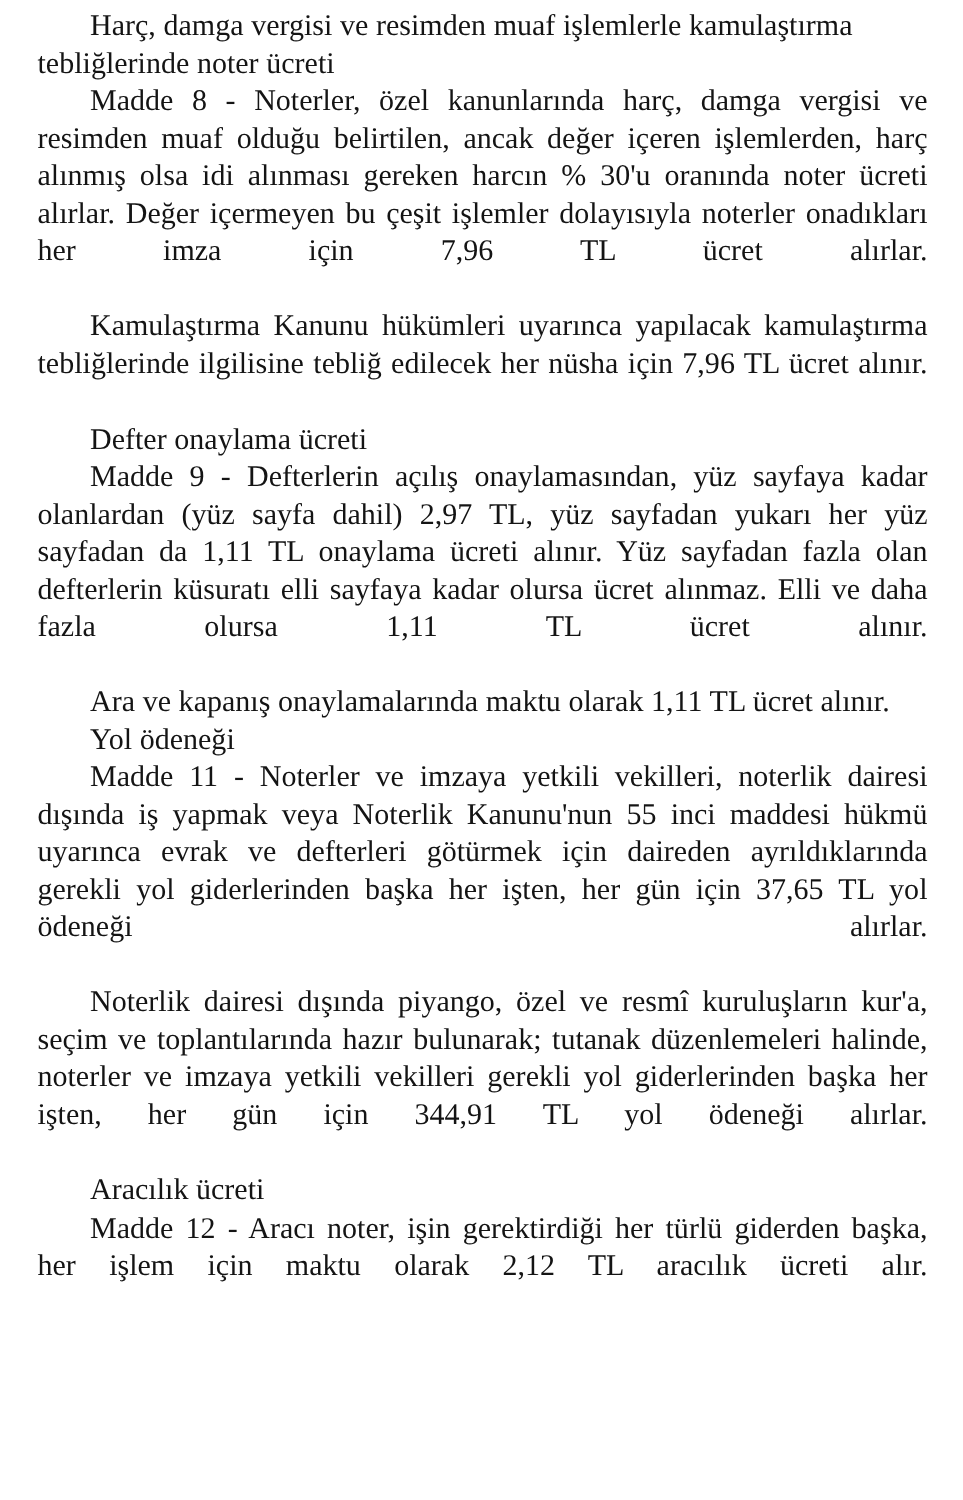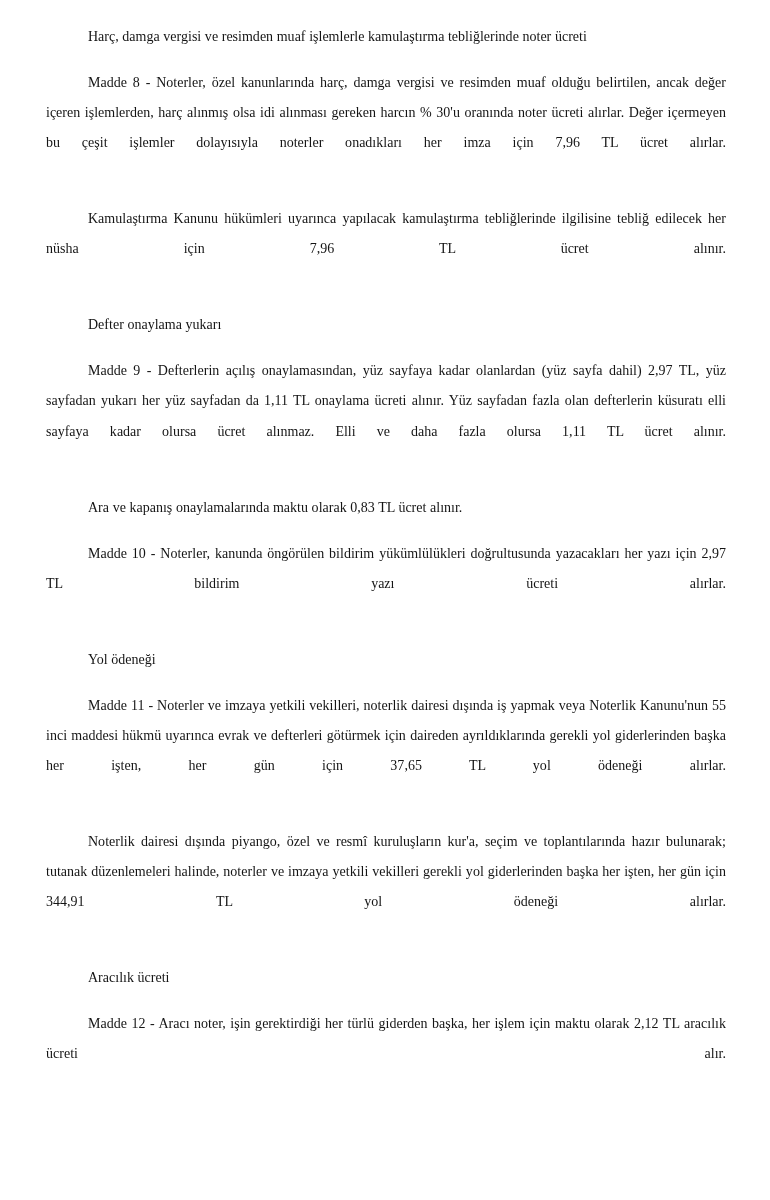--- a/index.html
+++ b/index.html
@@ -20,23 +20,23 @@
     position: relative;
     width: 770px;
     height: 1200px;
     box-sizing: border-box;
     padding: 6px 28px 0 30px;
   }
   .doc-body {
     width: 712px;
   }
   p.para {
-    margin: 16px;
+    margin: 0;
     padding: 0;
-    font-size: 14px;
+    font-size: 24px;
     line-height: 30.05px;
     text-align: justify;
     text-justify: inter-word;
     text-indent: 42px;
     word-spacing: 0.1px;
     letter-spacing: 0.01px;
     hyphens: none;
     -webkit-hyphens: none;
   }
   
@@ -56,29 +56,28 @@
 <div id="page">
   <div class="doc-body">
 
     <p class="para heading">Harç, damga vergisi ve resimden muaf işlemlerle kamulaştırma tebliğlerinde noter ücreti</p>
 
     <p class="para">Madde 8 - Noterler, özel kanunlarında harç, damga vergisi ve resimden muaf olduğu belirtilen, ancak değer içeren işlemlerden, harç alınmış olsa idi alınması gereken harcın % 30'u oranında noter ücreti alırlar. Değer içermeyen bu çeşit işlemler dolayısıyla noterler onadıkları her imza için 7,96 TL ücret alırlar.</p>
 
 
     <p class="para">Kamulaştırma Kanunu hükümleri uyarınca yapılacak kamulaştırma tebliğlerinde ilgilisine tebliğ edilecek her nüsha için 7,96 TL ücret alınır.</p>
 
-    <p class="para heading">Defter onaylama yukarı</p>
+    <p class="para heading">Defter onaylama ücreti</p>
 
     <p class="para">Madde 9 - Defterlerin açılış onaylamasından, yüz sayfaya kadar olanlardan (yüz sayfa dahil) 2,97 TL, yüz sayfadan yukarı her yüz sayfadan da 1,11 TL onaylama ücreti alınır. Yüz sayfadan fazla olan defterlerin küsuratı elli sayfaya kadar olursa ücret alınmaz. Elli ve daha fazla olursa 1,11 TL ücret alınır.</p>
 
-    <p class="para heading">Ara ve kapanış onaylamalarında maktu olarak 0,83 TL ücret alınır.</p>
+    <p class="para heading">Ara ve kapanış onaylamalarında maktu olarak 1,11 TL ücret alınır.</p>
 
 
 
-    <p class="para">Madde 10 - Noterler, kanunda öngörülen bildirim yükümlülükleri doğrultusunda yazacakları her yazı için 2,97 TL bildirim yazı ücreti alırlar.</p>
 
     <p class="para heading">Yol ödeneği</p>
 
     <p class="para">Madde 11 - Noterler ve imzaya yetkili vekilleri, noterlik dairesi dışında iş yapmak veya Noterlik Kanunu'nun 55 inci maddesi hükmü uyarınca evrak ve defterleri götürmek için daireden ayrıldıklarında gerekli yol giderlerinden başka her işten, her gün için 37,65 TL yol ödeneği alırlar.</p>
 
     <p class="para">Noterlik dairesi dışında piyango, özel ve resmî kuruluşların kur'a, seçim ve toplantılarında hazır bulunarak; tutanak düzenlemeleri halinde, noterler ve imzaya yetkili vekilleri gerekli yol giderlerinden başka her işten, her gün için 344,91 TL yol ödeneği alırlar.</p>
 
     <p class="para heading">Aracılık ücreti</p>
 
     <p class="para">Madde 12 - Aracı noter, işin gerektirdiği her türlü giderden başka, her işlem için maktu olarak 2,12 TL aracılık ücreti alır.</p>

